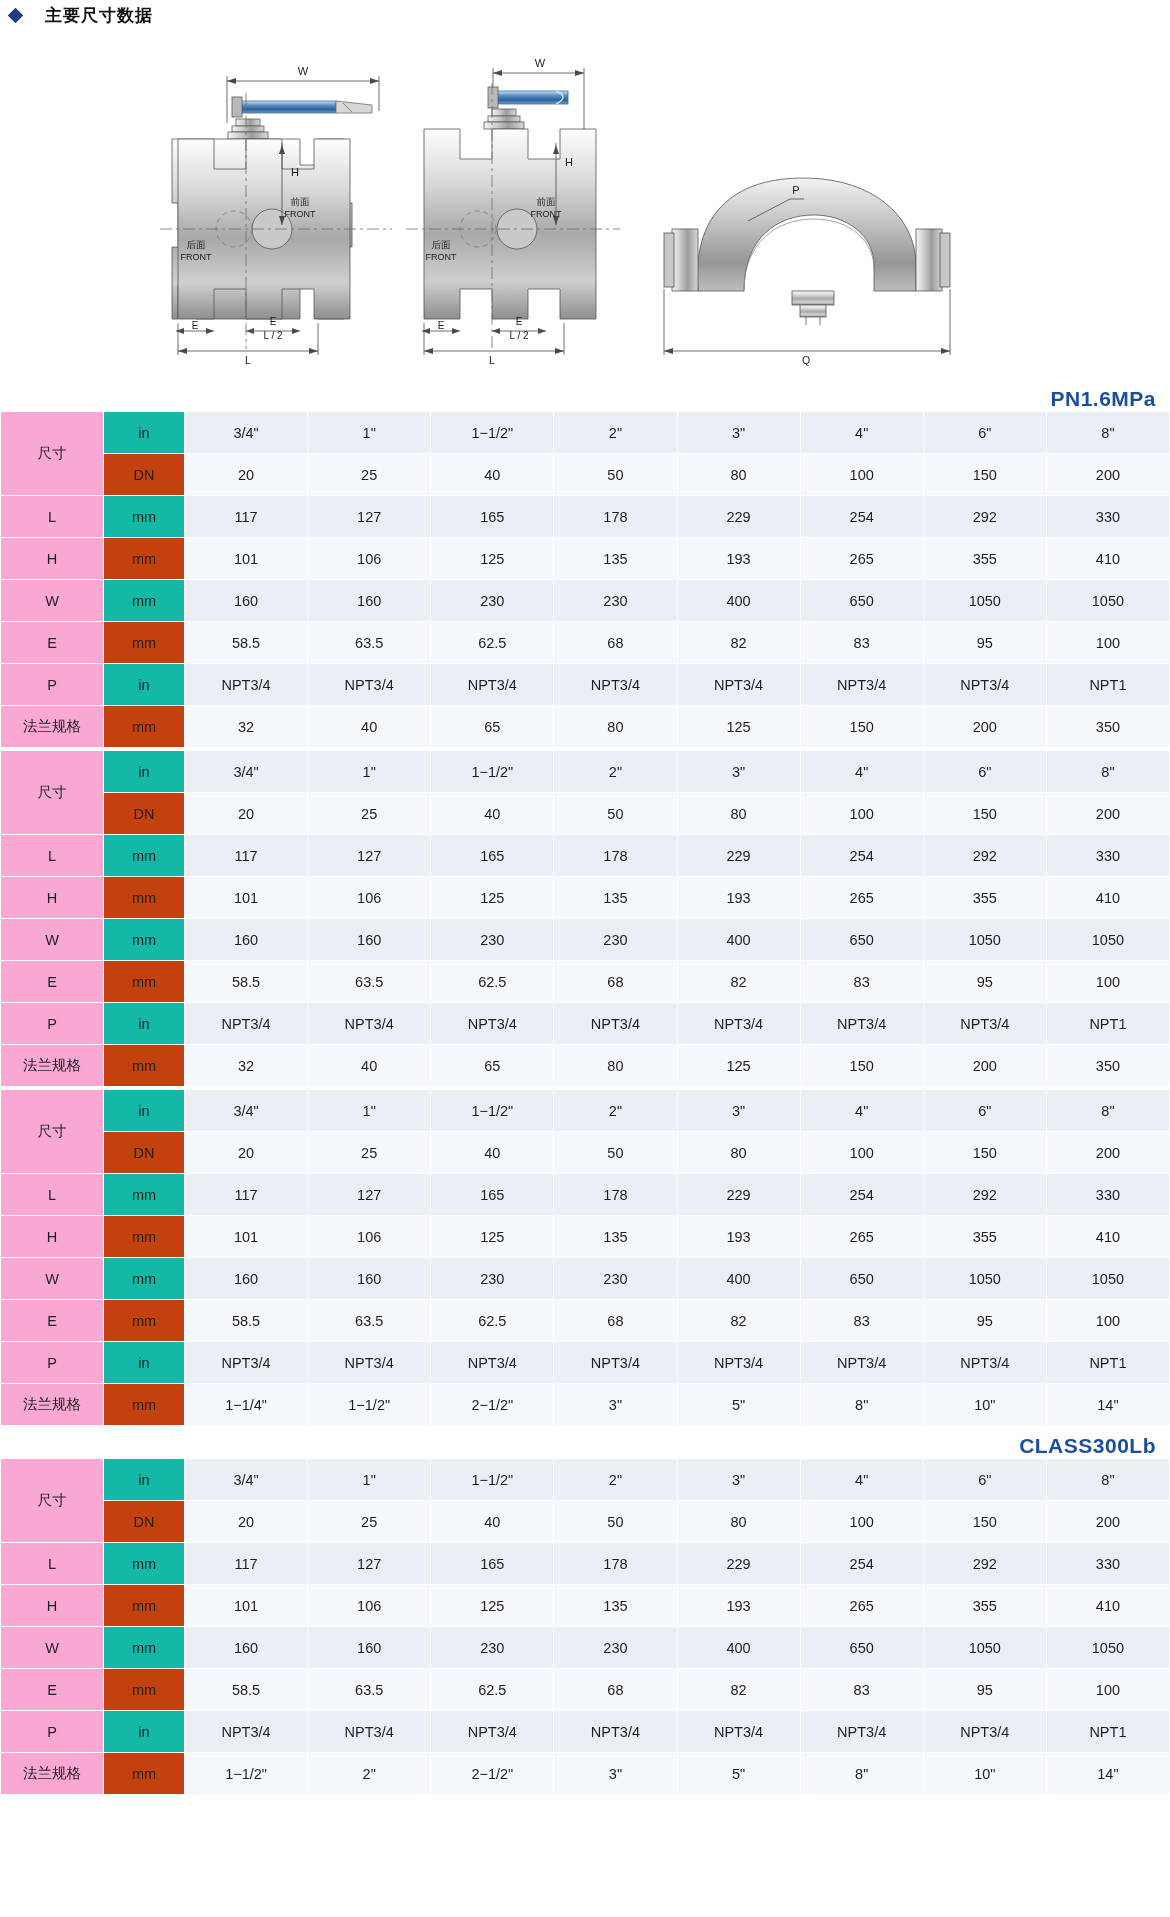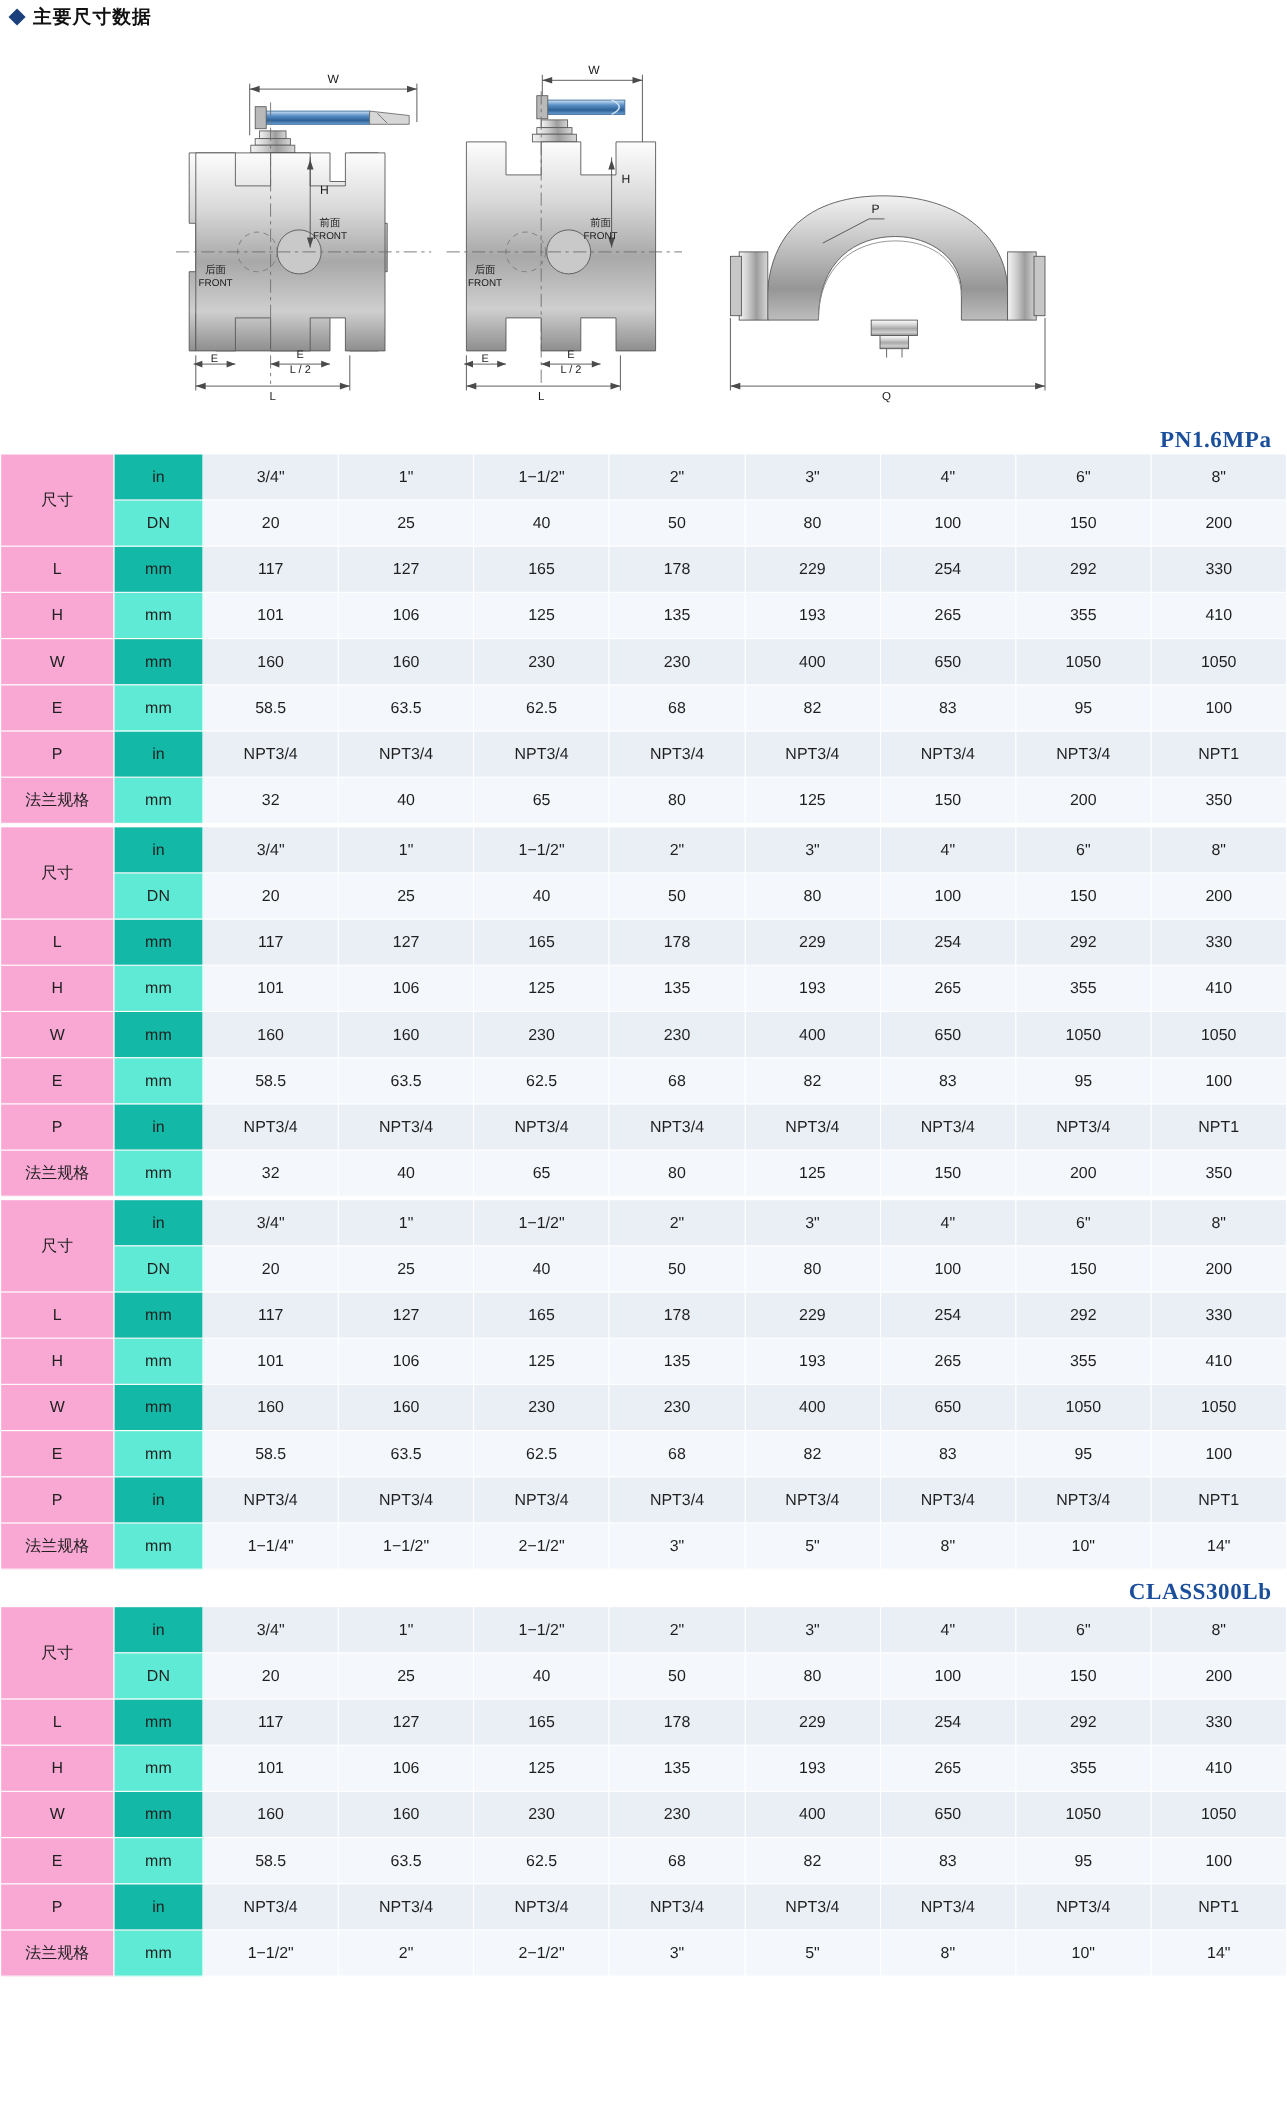--- a/index.html
+++ b/index.html
@@ -6,21 +6,21 @@
   body{
     width:1170px;
     font-family:"Liberation Sans","DejaVu Sans",sans-serif;
     color:#1a1a1a;
     -webkit-font-smoothing:antialiased;
   }
   .page{width:1170px;position:relative;}
 
   
   .page-header{
-    display:flex;align-items:center;gap:9px;
+    display:flex;align-items:center;gap:24px;
     padding:4px 0 6px 10px;
   }
   .diamond{
     width:11px;height:11px;background:#1b3f7a;
     transform:rotate(45deg);display:inline-block;flex:0 0 auto;
   }
   .page-header .title{
     font-size:17px;font-weight:bold;color:#111;letter-spacing:1px;
   }
 
@@ -30,21 +30,20 @@
   }
   .drawing svg{display:block;}
 
   
   .block{margin:0 0 2px 0;}
   .block-title{
     text-align:right;
     font-size:21px;font-weight:bold;color:#1b4f9c;
     letter-spacing:.5px;
     padding:6px 14px 0 0;
-    font-family:Liberation Serif, serif;
   }
   table.dim{
     width:1170px;border-collapse:collapse;table-layout:fixed;
   }
   table.dim td{
     height:39px;
     text-align:center;
     vertical-align:middle;
     font-size:14.5px;
     color:#1f1f1f;
@@ -55,21 +54,21 @@
     background:#f9a8d4;color:#ffffff;font-size:14.5px;
   }
   td.c-unit{
     width:78px;
     background:#b9c8dd;color:#1a2c45;
   }
   td.c-val{background:#e9eef5;}
   tr.row-a td.c-val{background:#eaeff6;}
   tr.row-b td.c-val{background:#f4f7fb;}
   tr.row-a td.c-unit{background:#14b8a6;}
-  tr.row-b td.c-unit{background:#5eead4;}
+  tr.row-b td.c-unit{background:#c2410c;}
   td.c-label.span2{vertical-align:middle;}
 </style>
 </head>
 <body>
 
 <div class="page">
 
   <div class="page-header">
     <span class="diamond"></span>
     <span class="title">主要尺寸数据</span>

